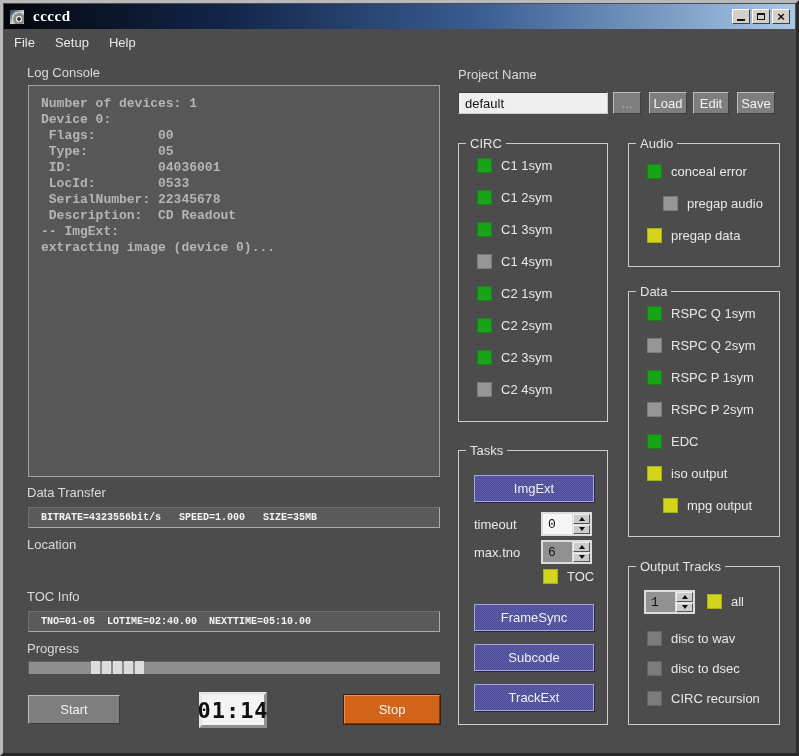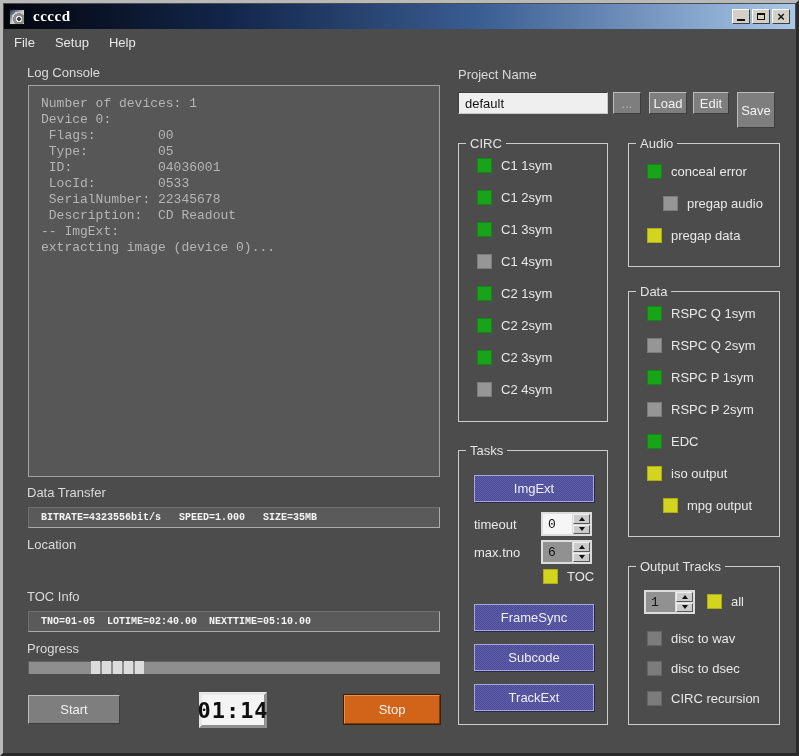--- a/index.html
+++ b/index.html
@@ -38,21 +38,21 @@
   .glyph-close{font-size:13px;font-weight:bold;color:#111;line-height:1;}
   
   .menubar{position:absolute;left:1px;top:28px;right:1px;height:23px;display:flex;align-items:center;}
   .menu-item{color:#e8e8e8;font-size:13px;padding:2px 10px;}
   .menu-item:first-child{padding-left:10px;}
   
   .lbl{position:absolute;color:#dadada;font-size:13px;}
   
   .console{
     position:absolute;left:25px;top:82px;width:412px;height:392px;
-    background:#575757;border:1px solid #a2a2a2;box-sizing:border-box;
+    background:#575757;border:1px solid #a2a2a2;box-sizing:border-box;font-weight:bold;
   }
   .console pre{
     margin:0;padding:10px 0 0 12px;
     font-family:"Liberation Mono","DejaVu Sans Mono",monospace;
     font-size:13px;line-height:16px;color:#b5b5b5;white-space:pre;
   }
   
   .statusbar{
     position:absolute;left:25px;width:412px;height:21px;background:#5a5a5a;
     border:1px solid;border-color:#6e6e6e #ababab #ababab #6e6e6e;
@@ -195,21 +195,21 @@
 
   <div class="btn" style="left:25px;top:692px;width:92px;height:29px;">Start</div>
   <div class="lcd">01:14</div>
   <div class="btn btn-stop" style="left:341px;top:692px;width:96px;height:29px;">Stop</div>
 
   <div class="lbl" style="left:455px;top:64px;">Project Name</div>
   <div class="text-input">default</div>
   <div class="btn dim-text" style="left:610px;top:89px;width:28px;height:22px;">...</div>
   <div class="btn" style="left:646px;top:89px;width:38px;height:22px;">Load</div>
   <div class="btn" style="left:690px;top:89px;width:36px;height:22px;">Edit</div>
-  <div class="btn" style="left:734px;top:89px;width:38px;height:36px;">Save</div>
+  <div class="btn" style="left:734px;top:89px;width:38px;height:22px;">Save</div>
 
   <div class="grp" style="left:455px;top:140px;width:150px;height:279px;">
     <div class="grp-title">CIRC</div>
     <div class="chk-row" style="left:18px;top:14px;">
         <div class="chk state-green"></div>
         <div class="chk-label">C1 1sym</div>
       </div>
     <div class="chk-row" style="left:18px;top:46px;">
         <div class="chk state-green"></div>
         <div class="chk-label">C1 2sym</div>

